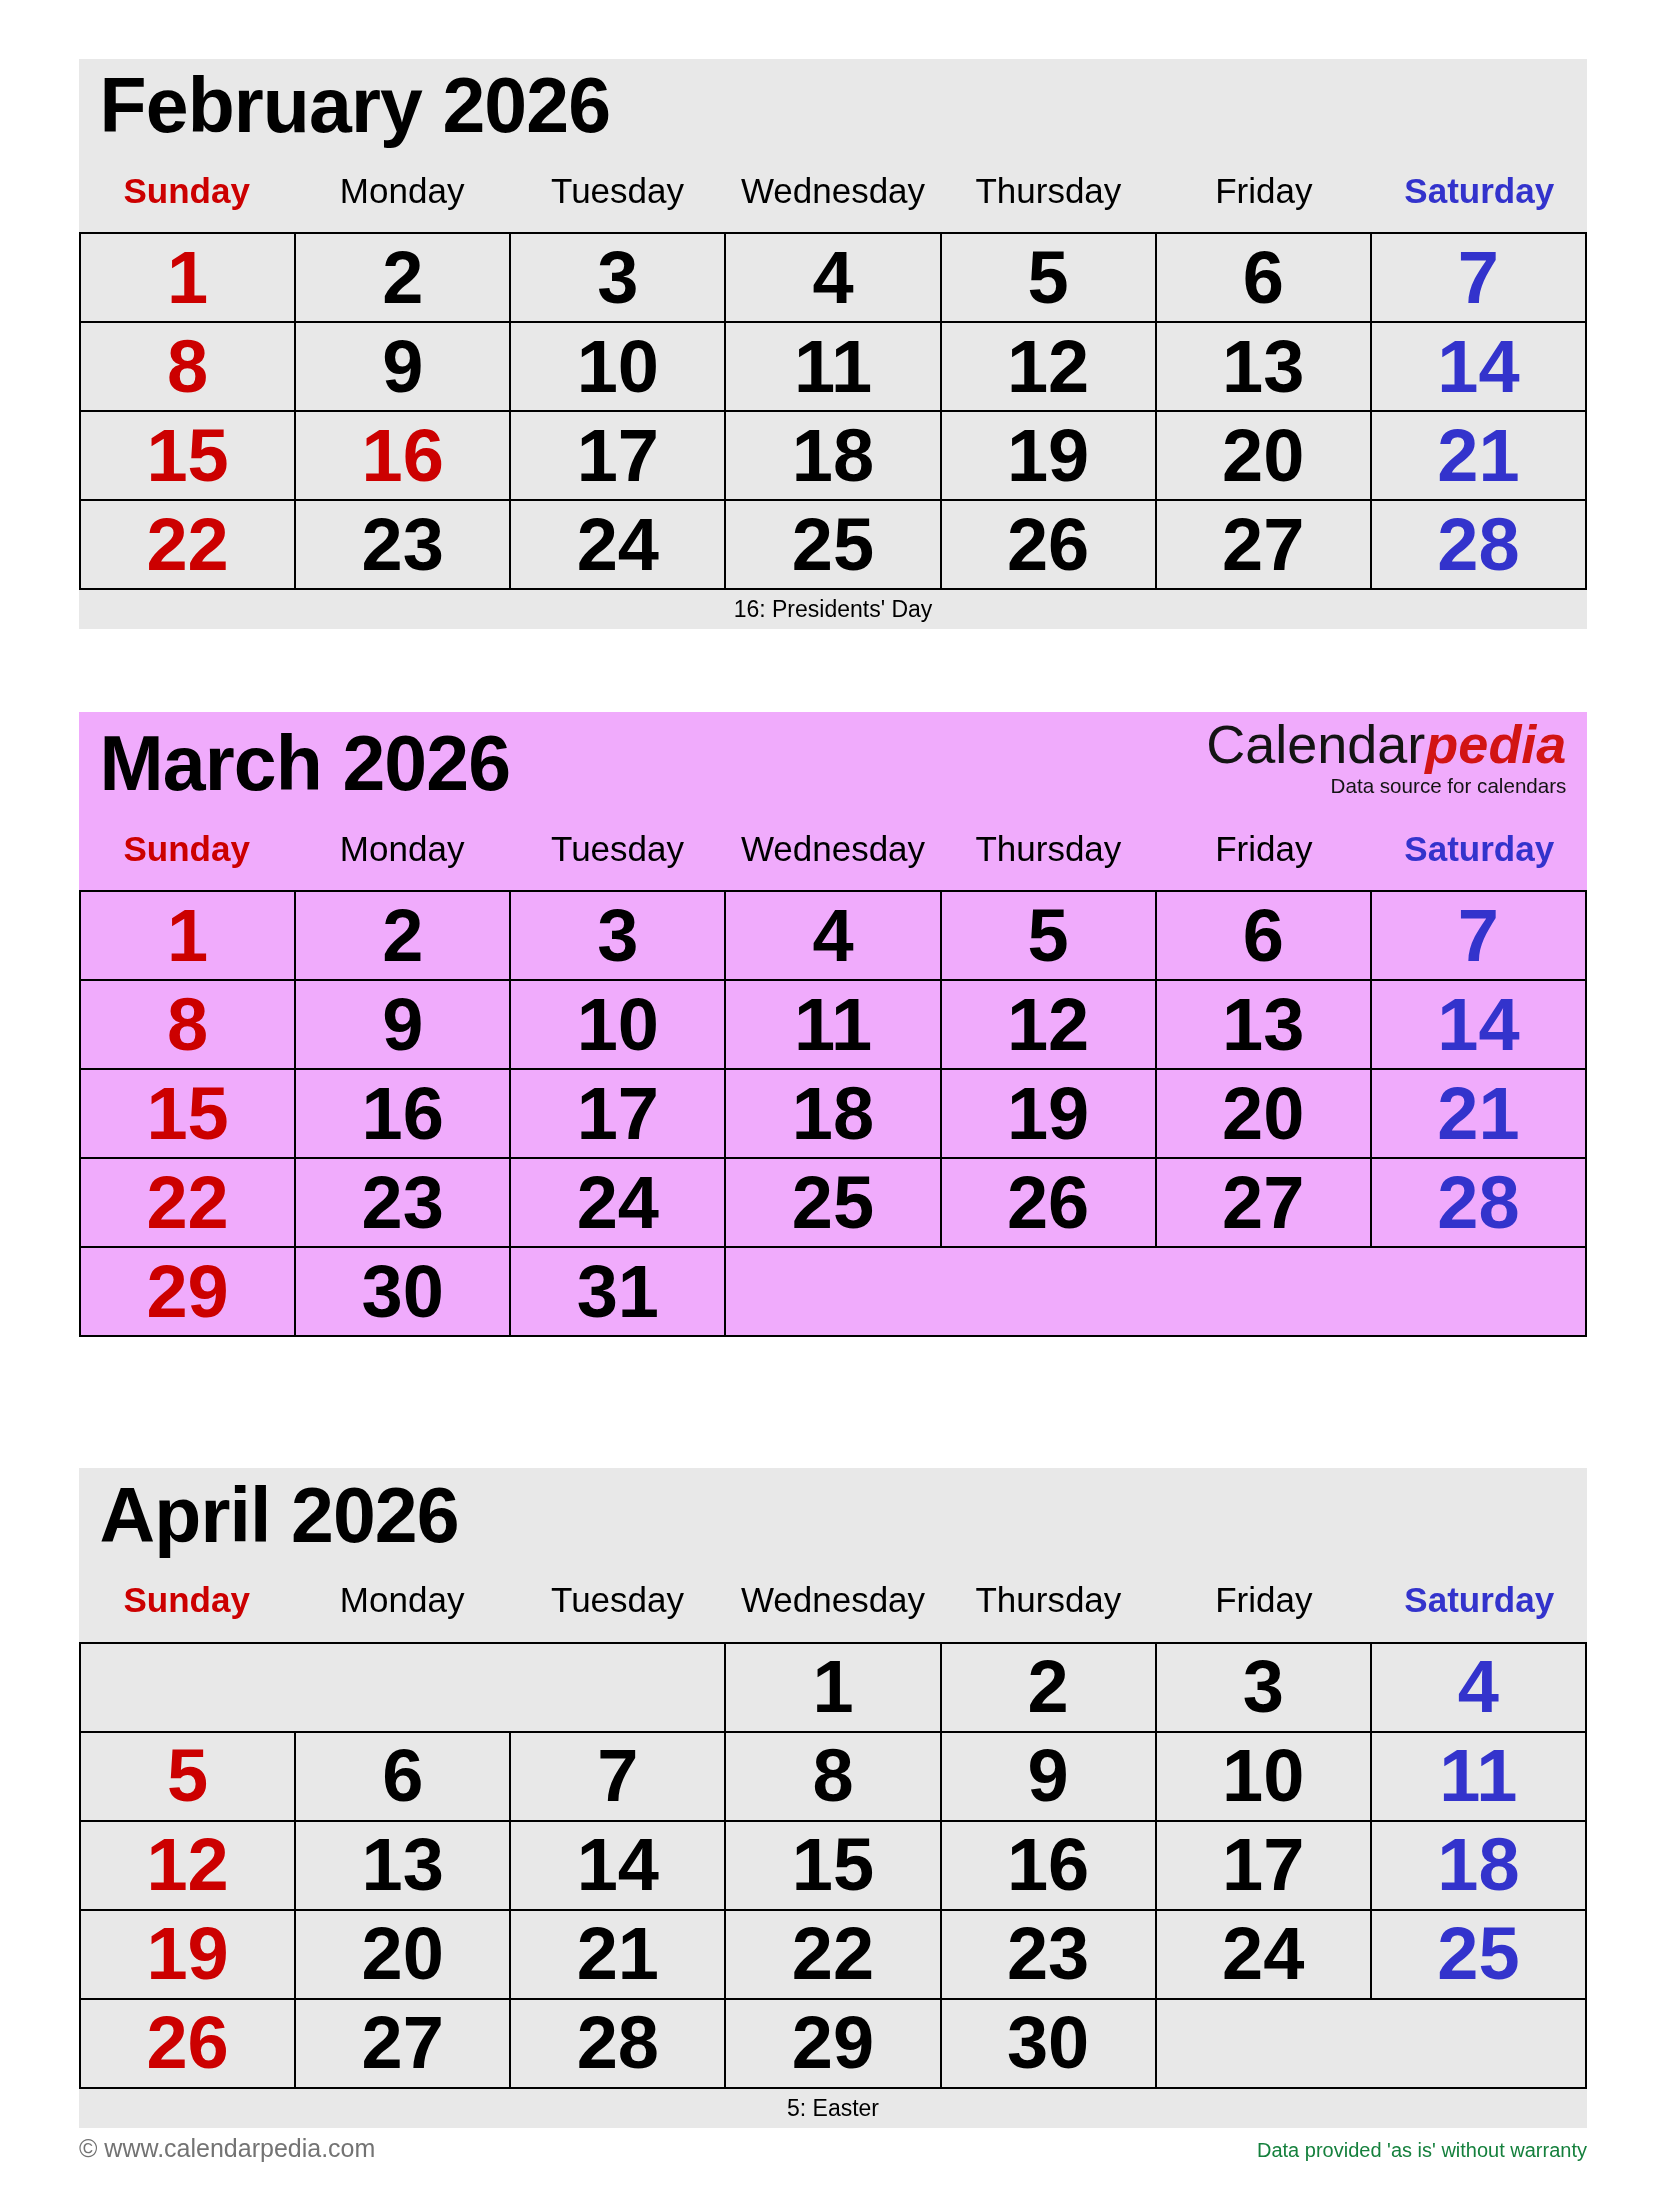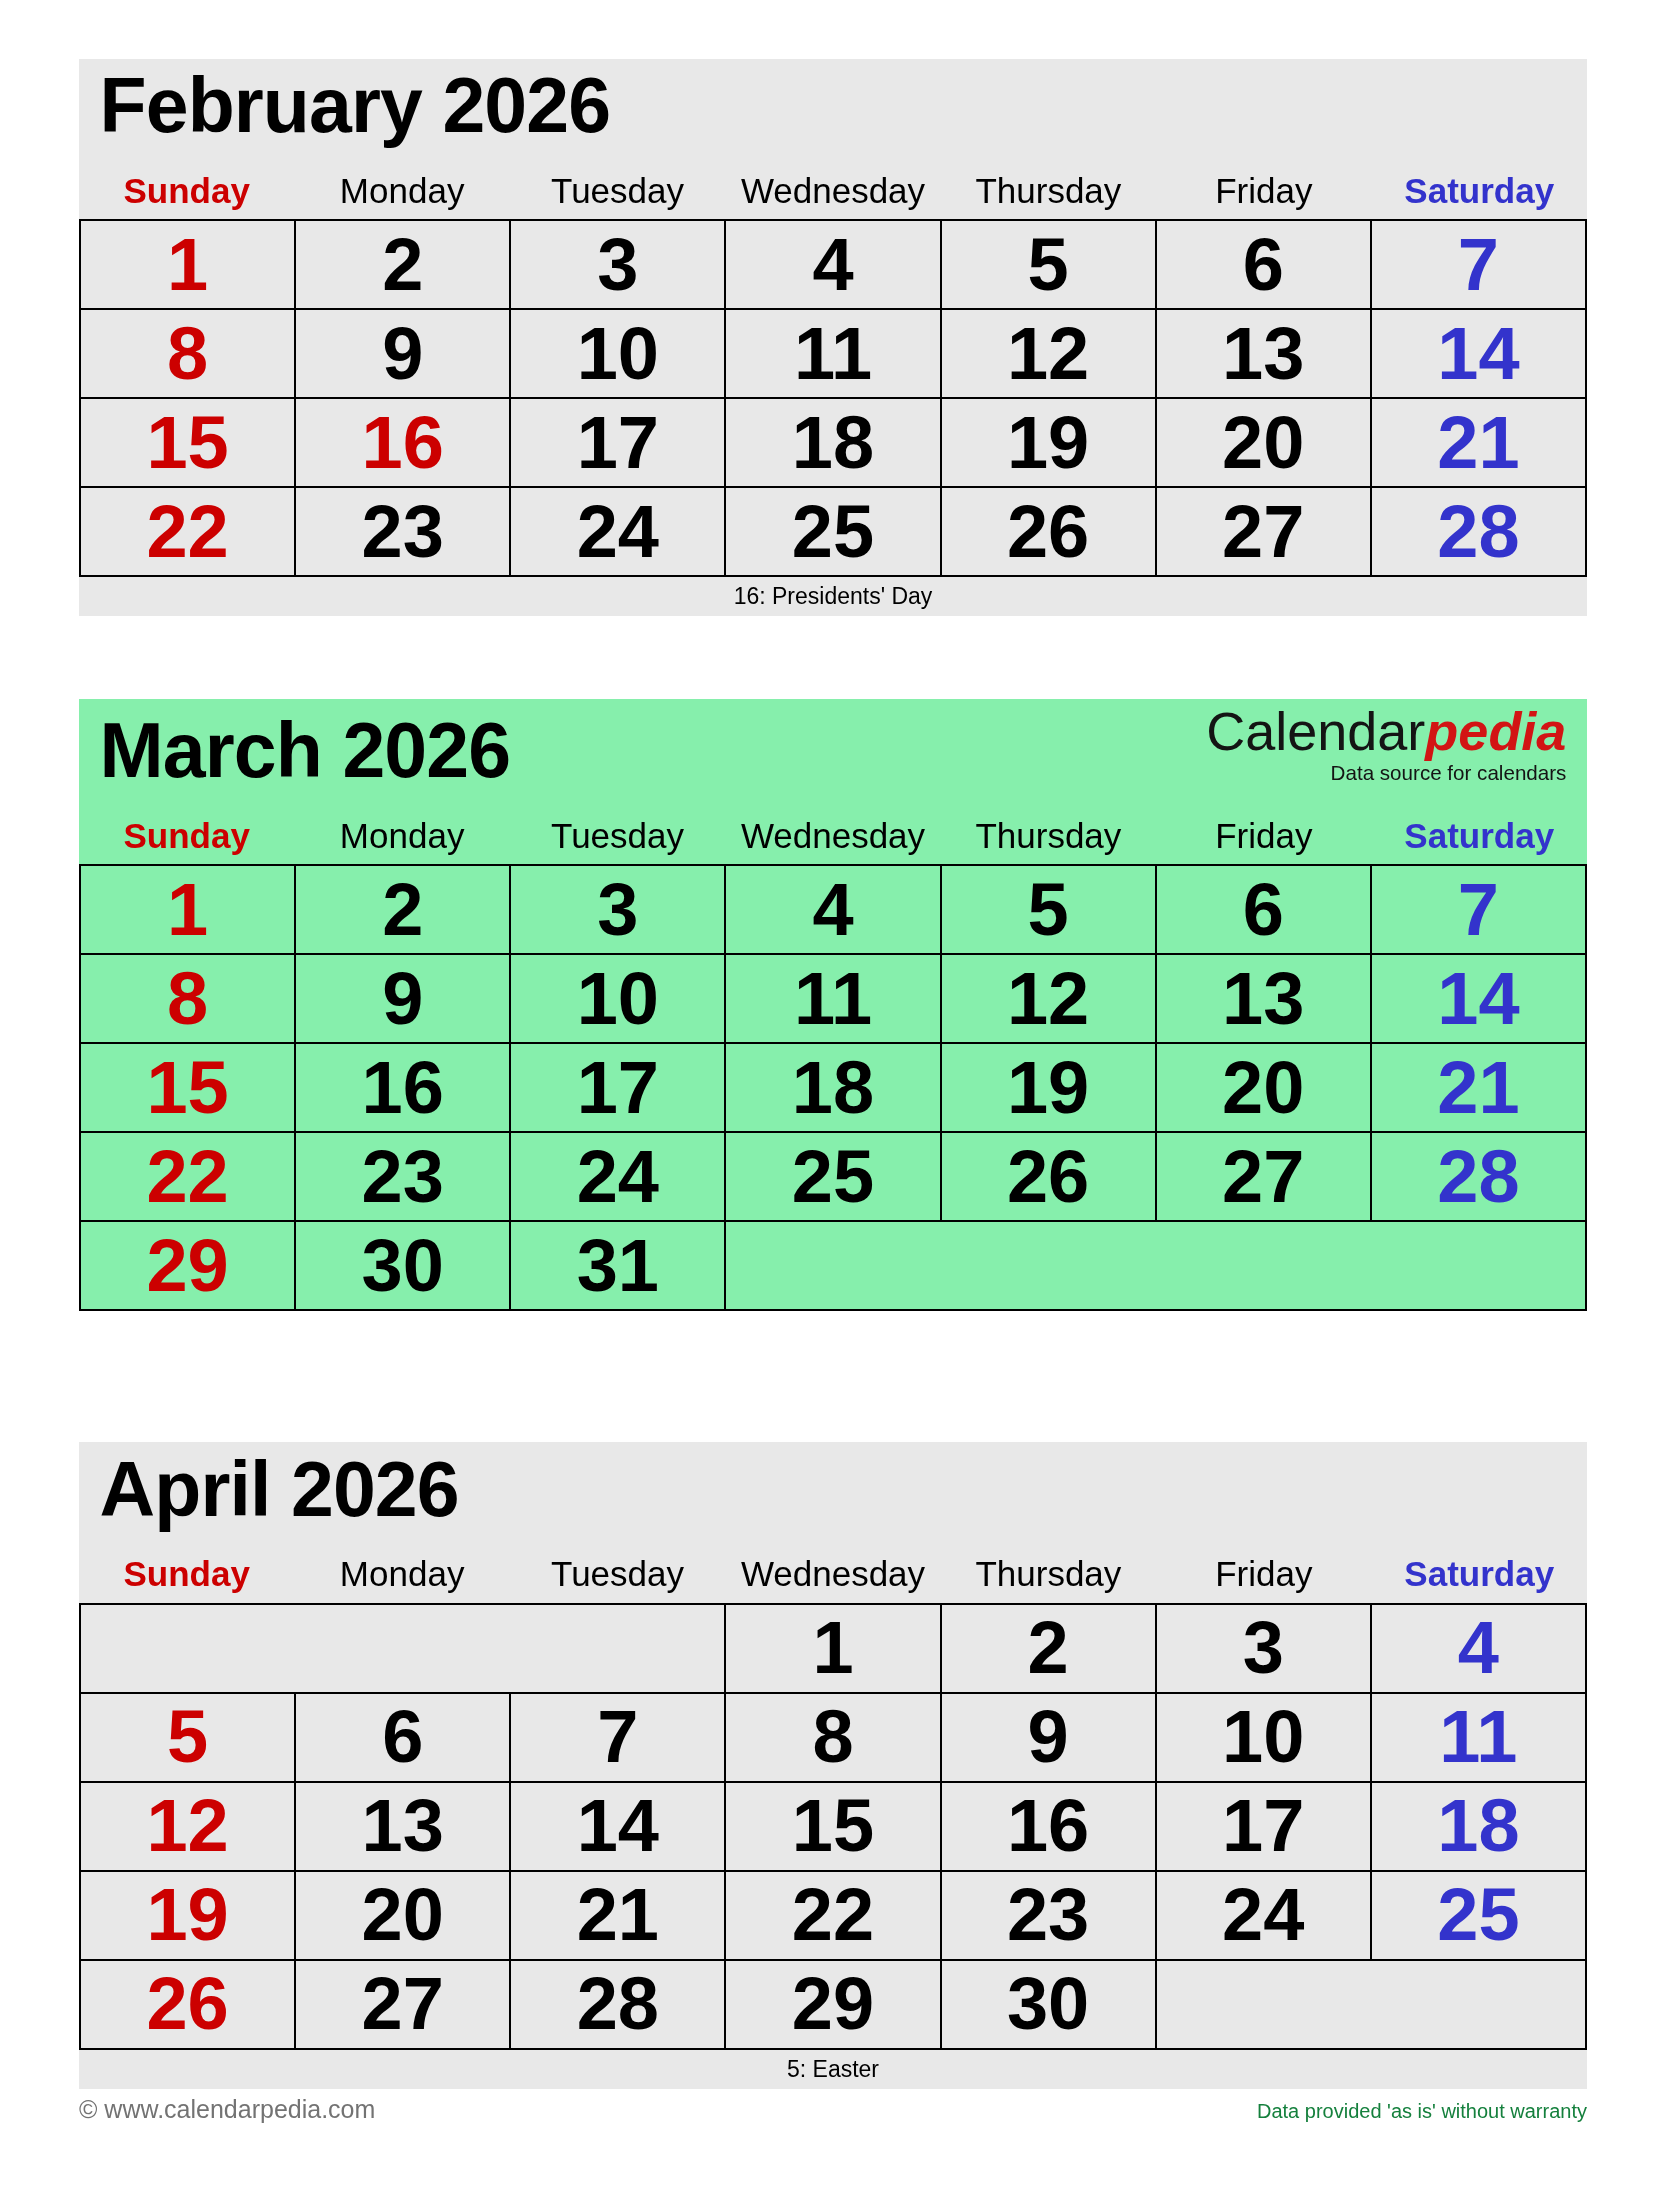--- a/index.html
+++ b/index.html
@@ -16,21 +16,21 @@
 
   .month-block {
     width: 1508px;
     margin-left: 79px;
   }
   #months > section:nth-child(1) { margin-top: 59px; }
   #months > section:nth-child(2) { margin-top: 83px; }
   #months > section:nth-child(3) { margin-top: 131px; }
 
   .bg-gray { background: #e8e8e8; }
-  .bg-white { background: #86efac; }
+  .bg-white { background: #f0abfc; }
 
   .title-row {
     display: flex;
     justify-content: space-between;
     align-items: flex-end;
     padding: 3.4px 20.6px 0 20.6px;
   }
   .month-title {
     font-size: 77px;
     font-weight: bold;
@@ -41,21 +41,21 @@
   }
 
   .logo { text-align: right; padding-bottom: 8.6px; }
   .logo-word { font-size: 54px; line-height: 1.05; color: #141414; white-space: nowrap; }
   .logo-red { color: #d21414; font-weight: bold; font-style: italic; }
   .logo-tagline { font-size: 20.6px; color: #141414; margin-top: 1.7px; white-space: nowrap; }
 
   .weekday-row {
     display: flex;
     margin-top: 22.4px;
-    padding-bottom: 8px;
+    padding-bottom: 21px;
   }
   .weekday {
     flex: 1;
     text-align: center;
     font-size: 35px;
     line-height: 1.15;
     color: #000000;
   }
   .weekday.sun { color: #cc0000; font-weight: bold; }
   .weekday.sat { color: #3333cc; font-weight: bold; }

